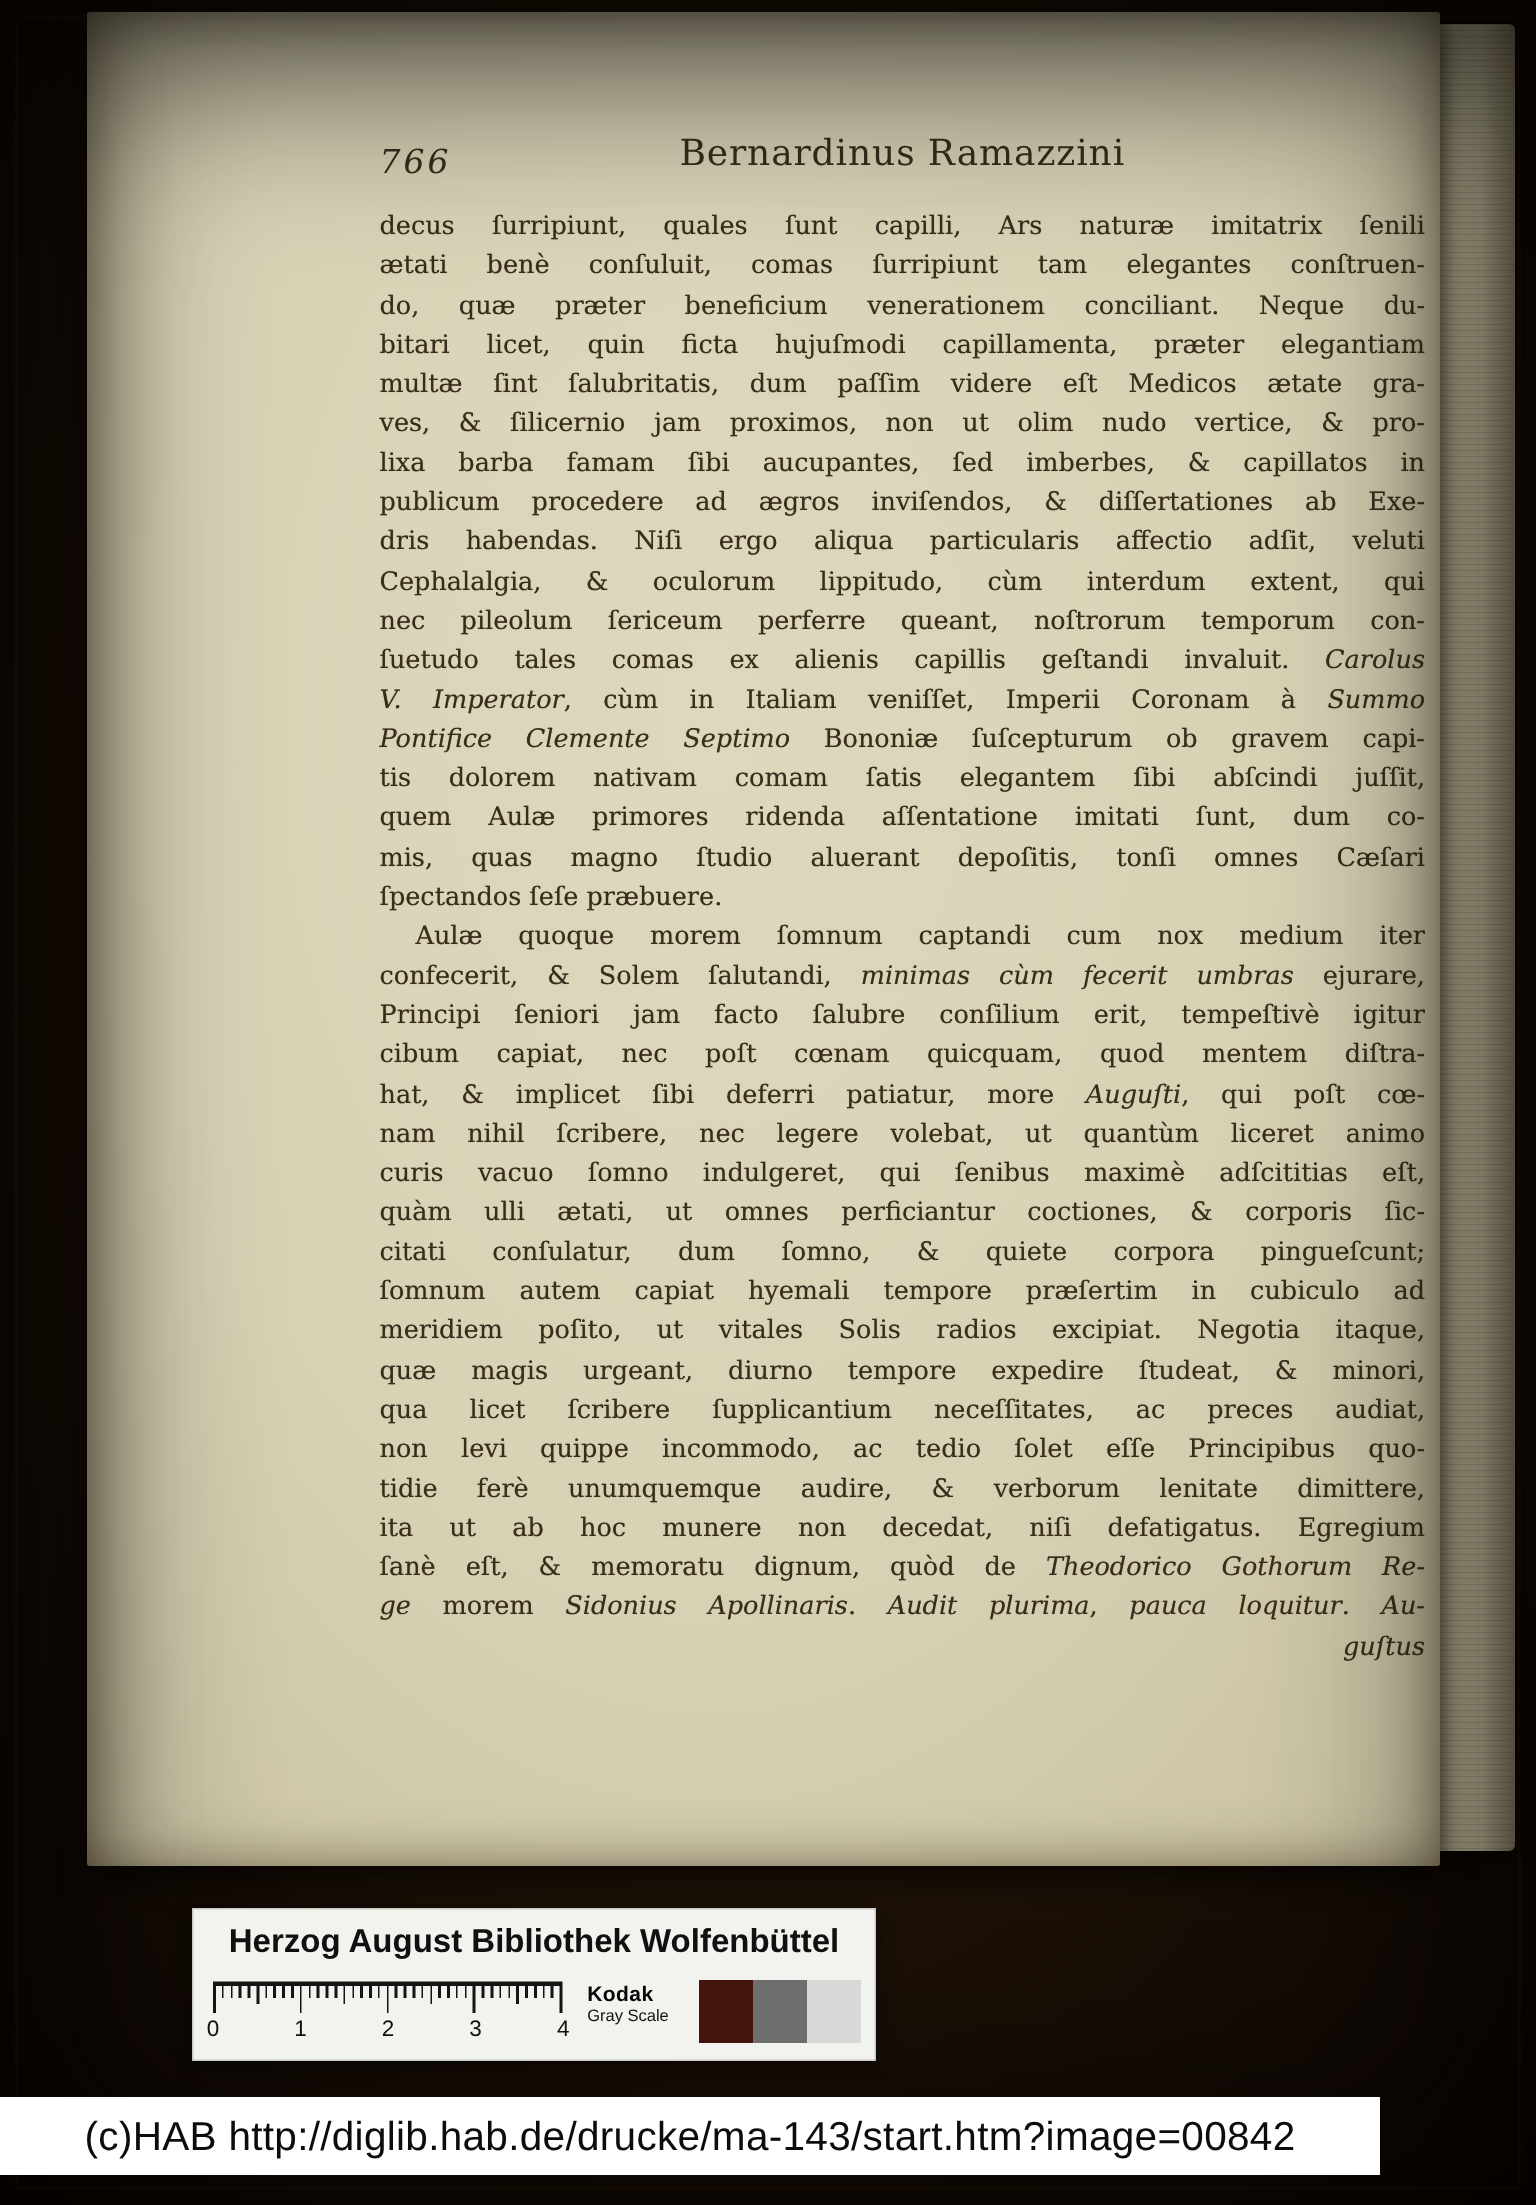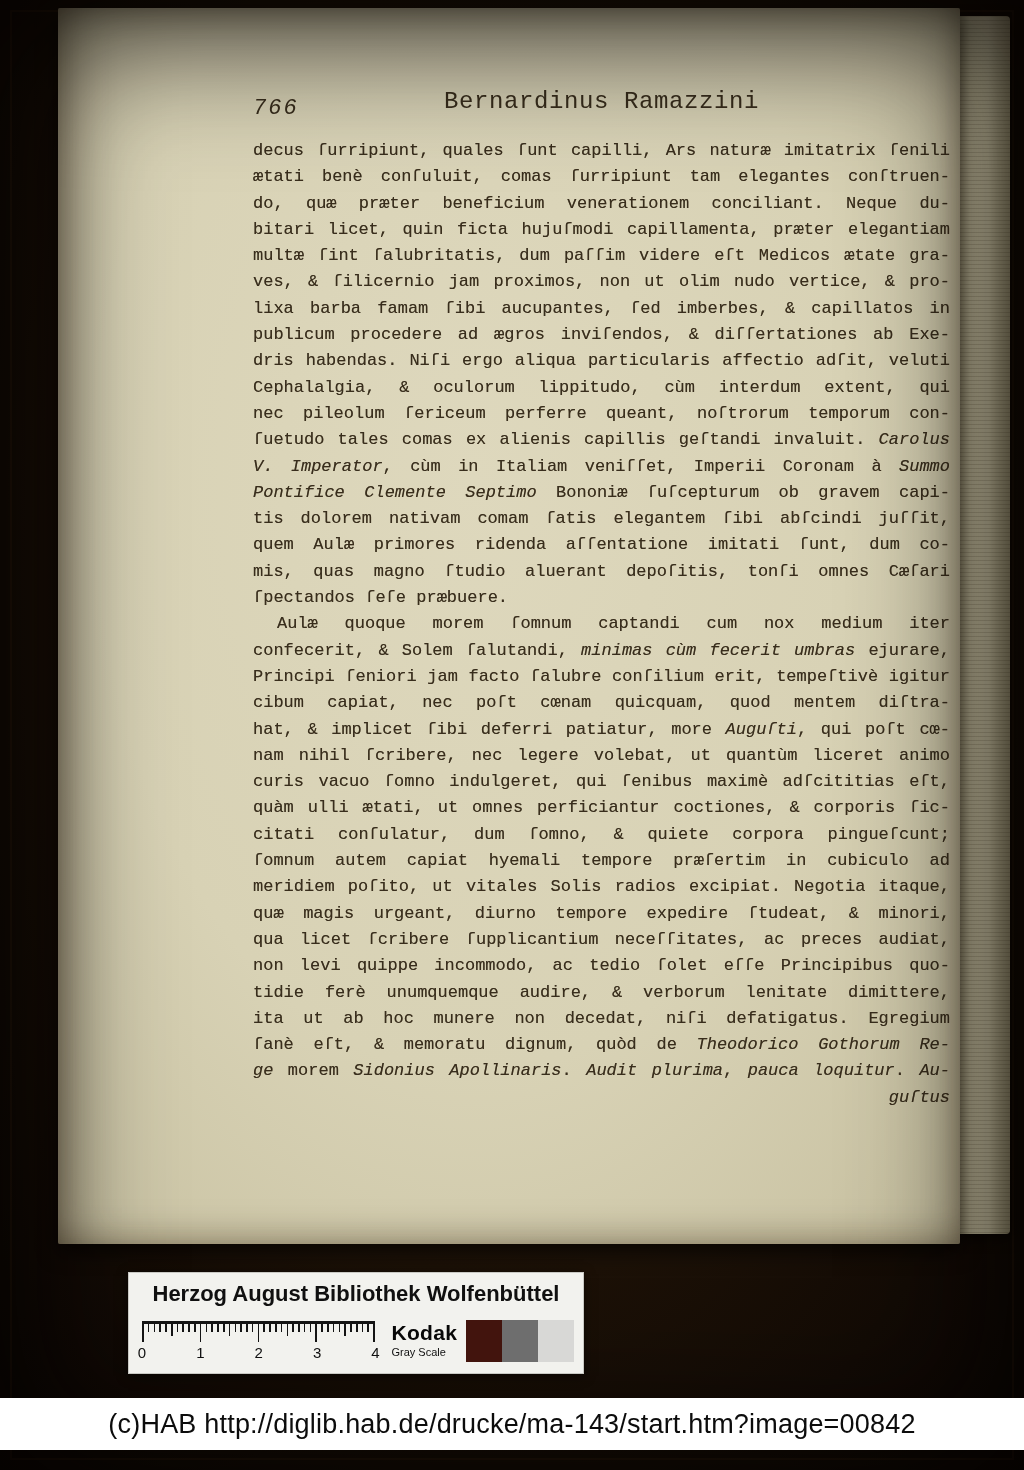--- a/index.html
+++ b/index.html
@@ -41,21 +41,20 @@
       inset 0 -24px 40px -24px rgba(60,45,25,0.4),
       inset 0 18px 36px -20px rgba(60,45,25,0.35),
       0 8px 20px rgba(0,0,0,0.65);
     border-radius: 2px;
     z-index: 3;
   }
   .text-block {
     position: absolute;
     left: 195px; top: 80px; width: 697px;
     color: #382d1c;
-    font-family: Liberation Mono, monospace;
   }
   .head-row {
     position: relative;
     height: 42px;
   }
   .pagenum {
     position: absolute; left: 0; top: 8px;
     font-size: 22px; letter-spacing: 2px;
     font-style: italic;
   }
@@ -121,33 +120,33 @@
   .ruler-numbers { position: relative; height: 20px; margin-top: 2px; }
   .ruler-num {
     position: absolute; top: 0;
     transform: translateX(-50%);
     font-family: "Liberation Sans", sans-serif;
     font-size: 15px; color: #101010;
   }
   .kodak { margin-left: 16px; margin-top: 2px; width: 76px; }
   .kodak-brand {
     font-family: "Liberation Sans", sans-serif;
-    font-weight: bold; font-size: 21px; color: #080808;
+    font-weight: bold; font-size: 14px; color: #080808;
     letter-spacing: 0.3px;
   }
   .kodak-sub {
     font-family: "Liberation Sans", sans-serif;
     font-size: 11px; color: #111; margin-top: 1px;
   }
   .patches { display: flex; margin-top: 1px; }
   .patch { width: 36px; height: 42px; }
   
   .footer-strip {
     position: absolute;
-    left: 0; top: 1398px; width: 1024px; height: 52px;
+    left: 0; top: 1398px; width: 920px; height: 52px;
     background: #ffffff;
     display: flex; align-items: center; justify-content: center;
     z-index: 6;
   }
   .footer-strip span {
     font-family: "Liberation Sans", sans-serif;
     font-size: 27px; color: #0c0c0c;
     letter-spacing: 0.2px;
   }
 </style>

